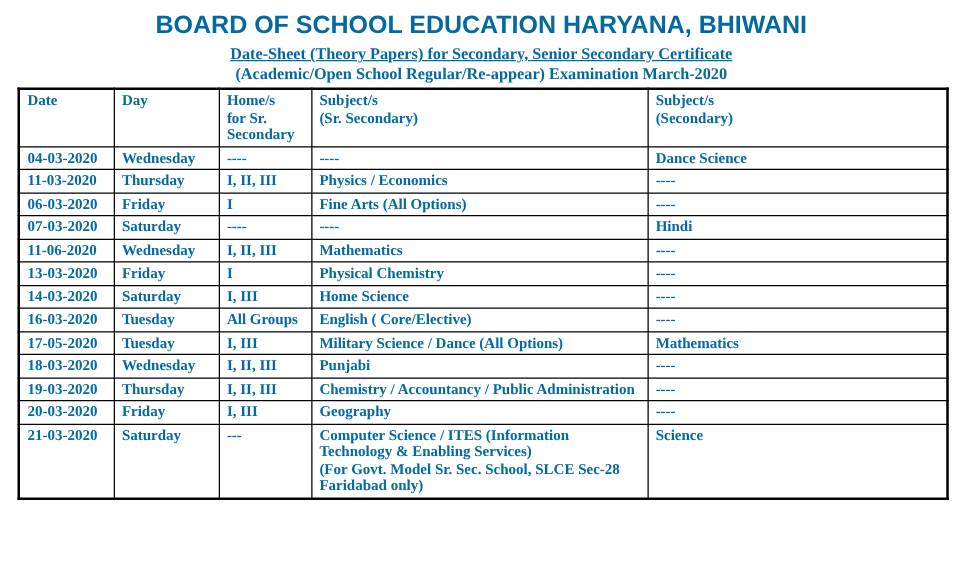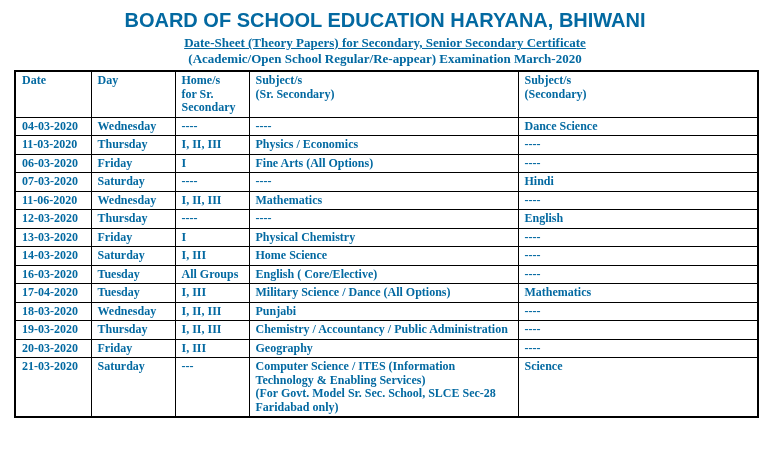--- a/index.html
+++ b/index.html
@@ -107,27 +107,20 @@
           <td class="cell-subject_sec">Hindi</td>
         </tr>
         <tr>
           <td class="cell-date">11-06-2020</td>
           <td class="cell-day">Wednesday</td>
           <td class="cell-group">I, II, III</td>
           <td class="cell-subject_sr">Mathematics</td>
           <td class="cell-subject_sec">----</td>
         </tr>
         <tr>
-          <td class="cell-date">12-03-2020</td>
-          <td class="cell-day">Thursday</td>
-          <td class="cell-group">----</td>
-          <td class="cell-subject_sr">----</td>
-          <td class="cell-subject_sec">English</td>
-        </tr>
-        <tr>
           <td class="cell-date">13-03-2020</td>
           <td class="cell-day">Friday</td>
           <td class="cell-group">I</td>
           <td class="cell-subject_sr">Physical Chemistry</td>
           <td class="cell-subject_sec">----</td>
         </tr>
         <tr>
           <td class="cell-date">14-03-2020</td>
           <td class="cell-day">Saturday</td>
           <td class="cell-group">I, III</td>
@@ -135,21 +128,21 @@
           <td class="cell-subject_sec">----</td>
         </tr>
         <tr>
           <td class="cell-date">16-03-2020</td>
           <td class="cell-day">Tuesday</td>
           <td class="cell-group">All Groups</td>
           <td class="cell-subject_sr">English ( Core/Elective)</td>
           <td class="cell-subject_sec">----</td>
         </tr>
         <tr>
-          <td class="cell-date">17-04-2020</td>
+          <td class="cell-date">17-05-2020</td>
           <td class="cell-day">Tuesday</td>
           <td class="cell-group">I, III</td>
           <td class="cell-subject_sr">Military Science / Dance (All Options)</td>
           <td class="cell-subject_sec">Mathematics</td>
         </tr>
         <tr>
           <td class="cell-date">18-03-2020</td>
           <td class="cell-day">Wednesday</td>
           <td class="cell-group">I, II, III</td>
           <td class="cell-subject_sr">Punjabi</td>

